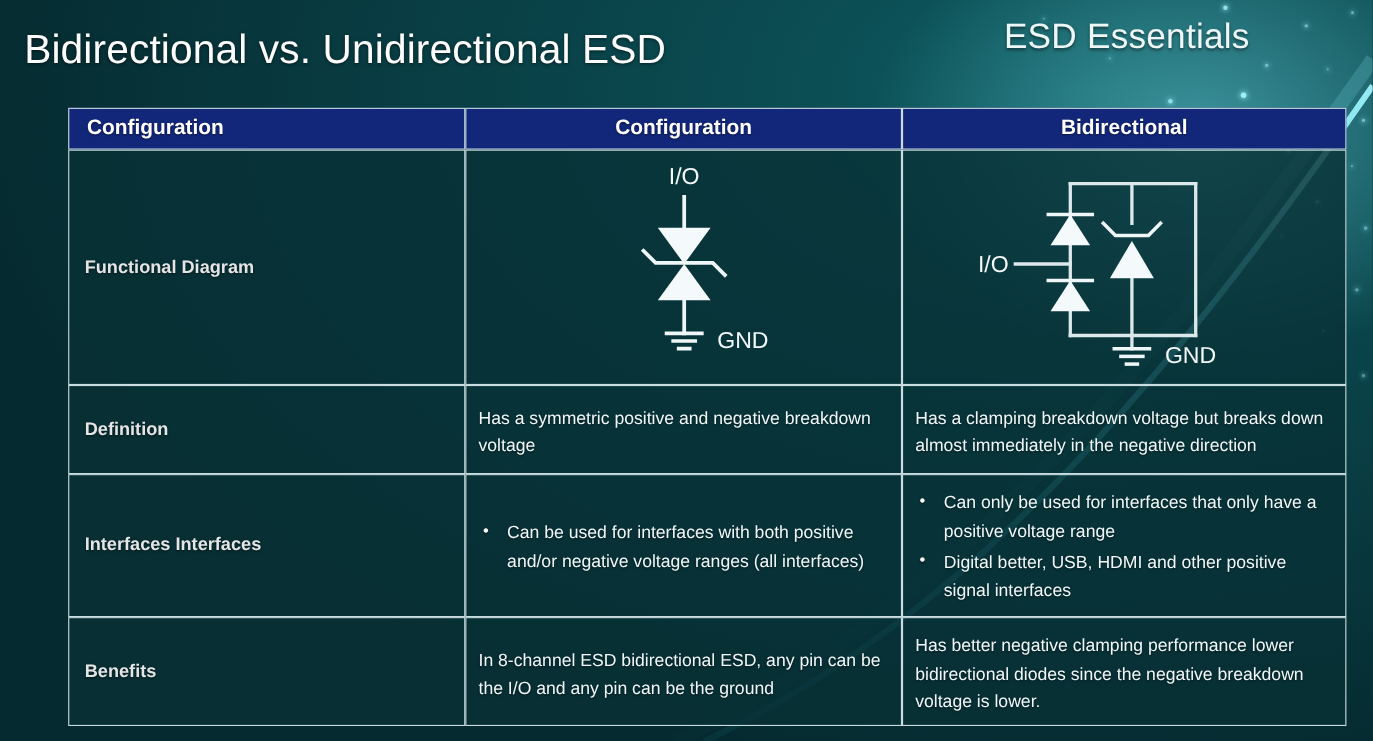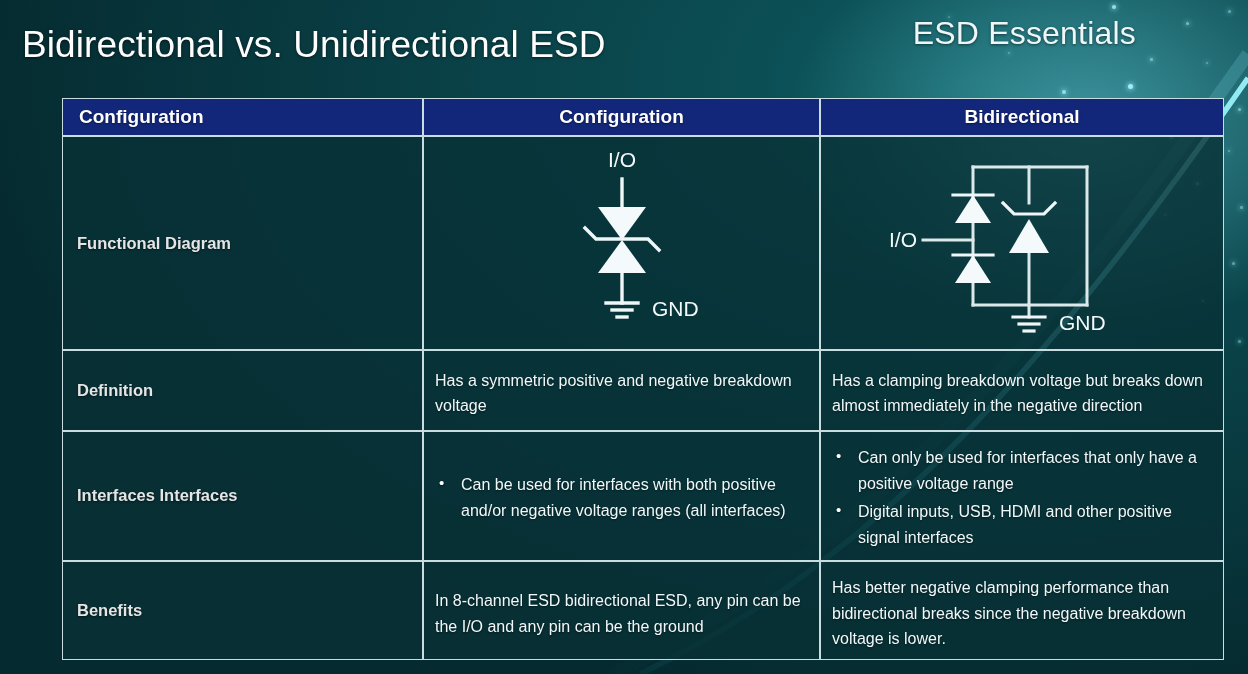--- a/index.html
+++ b/index.html
@@ -243,29 +243,29 @@
     <tr style="height:119px;">
       <td class="rowlabel">Interfaces Interfaces</td>
       <td class="content">
         <ul class="blist">
           <li>Can be used for interfaces with both positive and/or negative voltage ranges (all interfaces)</li>
         </ul>
       </td>
       <td class="content">
         <ul class="blist">
           <li>Can only be used for interfaces that only have a positive voltage range</li>
-          <li>Digital inputs, USB, HDMI and other positive signal interfaces</li>
+          <li>Digital better, USB, HDMI and other positive signal interfaces</li>
         </ul>
       </td>
     </tr>
 
     <tr style="height:92px;">
       <td class="rowlabel">Benefits</td>
       <td class="content">
         <span class="cell-text">In 8-channel ESD bidirectional ESD, any pin can be the I/O and any pin can be the ground</span>
       </td>
       <td class="content">
-        <span class="cell-text">Has better negative clamping performance than bidirectional breaks since the negative breakdown voltage is lower.</span>
+        <span class="cell-text">Has better negative clamping performance lower bidirectional diodes since the negative breakdown voltage is lower.</span>
       </td>
     </tr>
 
   </tbody>
 </table>
 
 </body></html>

